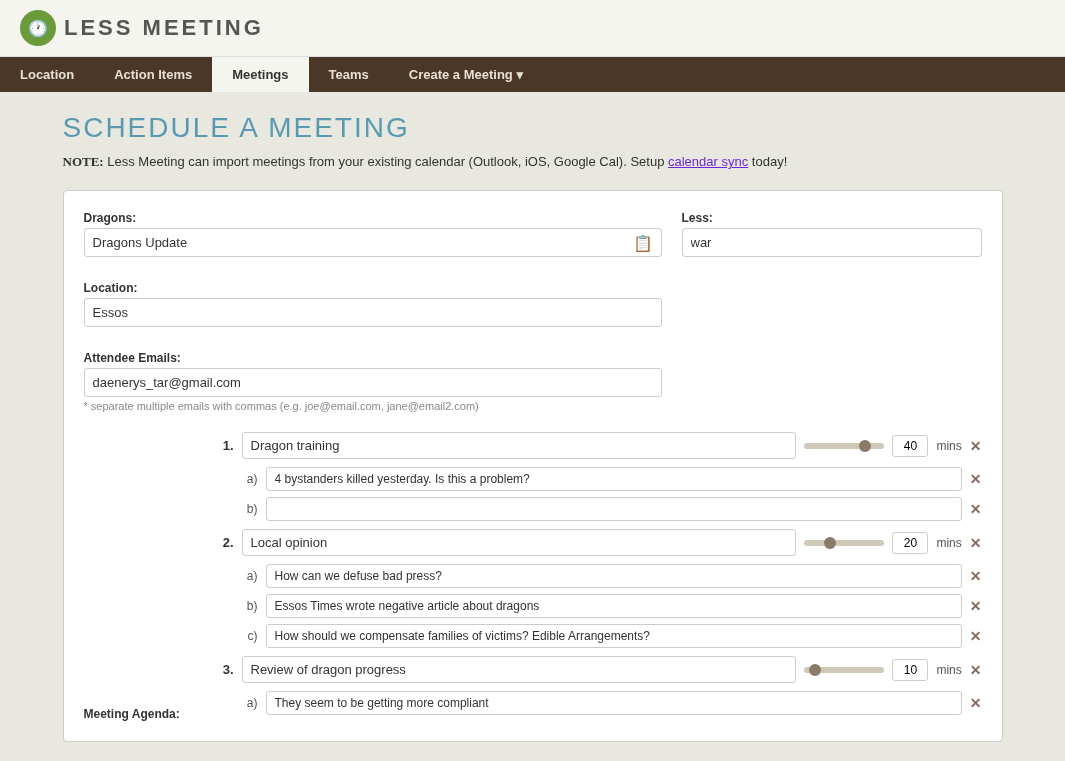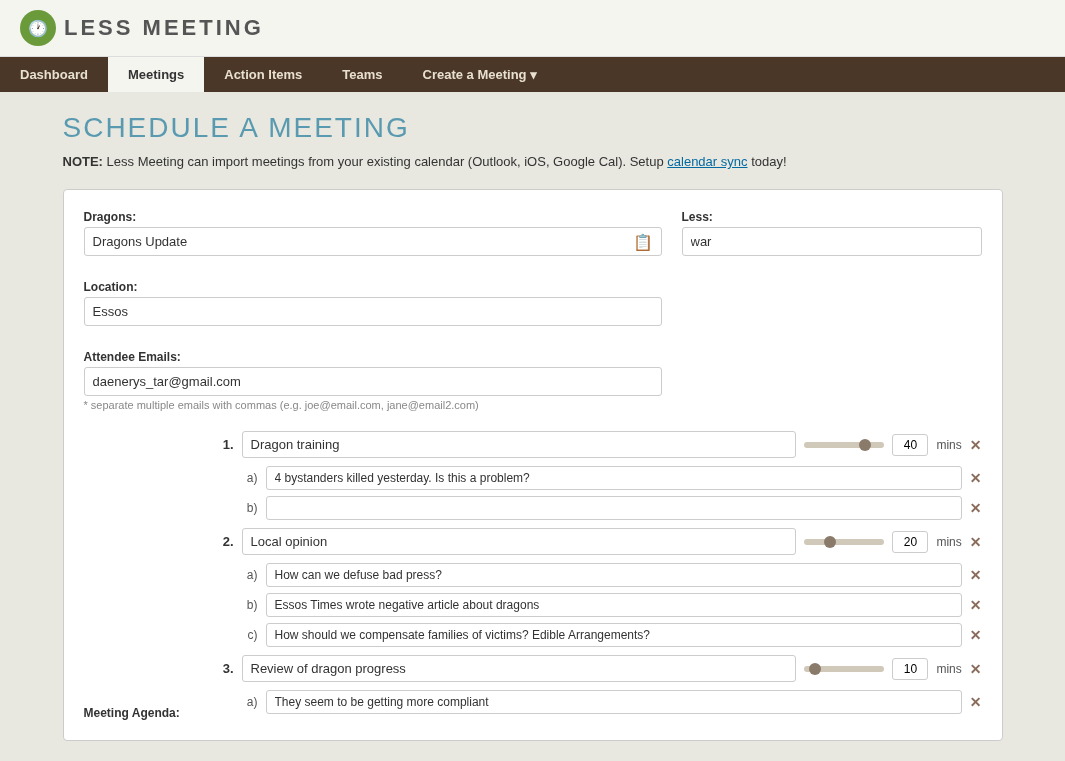--- a/index.html
+++ b/index.html
@@ -78,23 +78,24 @@
       text-transform: uppercase;
       margin-bottom: 10px;
     }
     .note-bar {
       font-size: 13px;
       color: #333;
       margin-bottom: 20px;
     }
     .note-bar strong {
       font-weight: bold;
+      font-family: Liberation Serif, serif;
     }
     .note-bar a {
-      color: #0369a1;
+      color: #6d28d9;
       text-decoration: underline;
     }
     .form-card {
       background: white;
       border: 1px solid #ccc;
       border-radius: 4px;
       padding: 20px;
     }
     .form-row {
       display: flex;
@@ -245,23 +246,23 @@
 
 <div class="top-bar">
   <div class="logo">
     <div class="logo-icon">🕐</div>
     <span class="logo-text">LESS MEETING</span>
   </div>
 </div>
 
 <div class="nav-bar">
   <div class="nav-container">
-    <div class="nav-item">Dashboard</div>
+    <div class="nav-item">Location</div>
+    <div class="nav-item">Action Items</div>
     <div class="nav-item active">Meetings</div>
-    <div class="nav-item">Action Items</div>
     <div class="nav-item">Teams</div>
     <div class="nav-item">Create a Meeting ▾</div>
   </div>
 </div>
 
 <div class="main-content">
   <h1 class="page-title">SCHEDULE A MEETING</h1>
 
   <div class="note-bar">
     <strong>NOTE:</strong>

